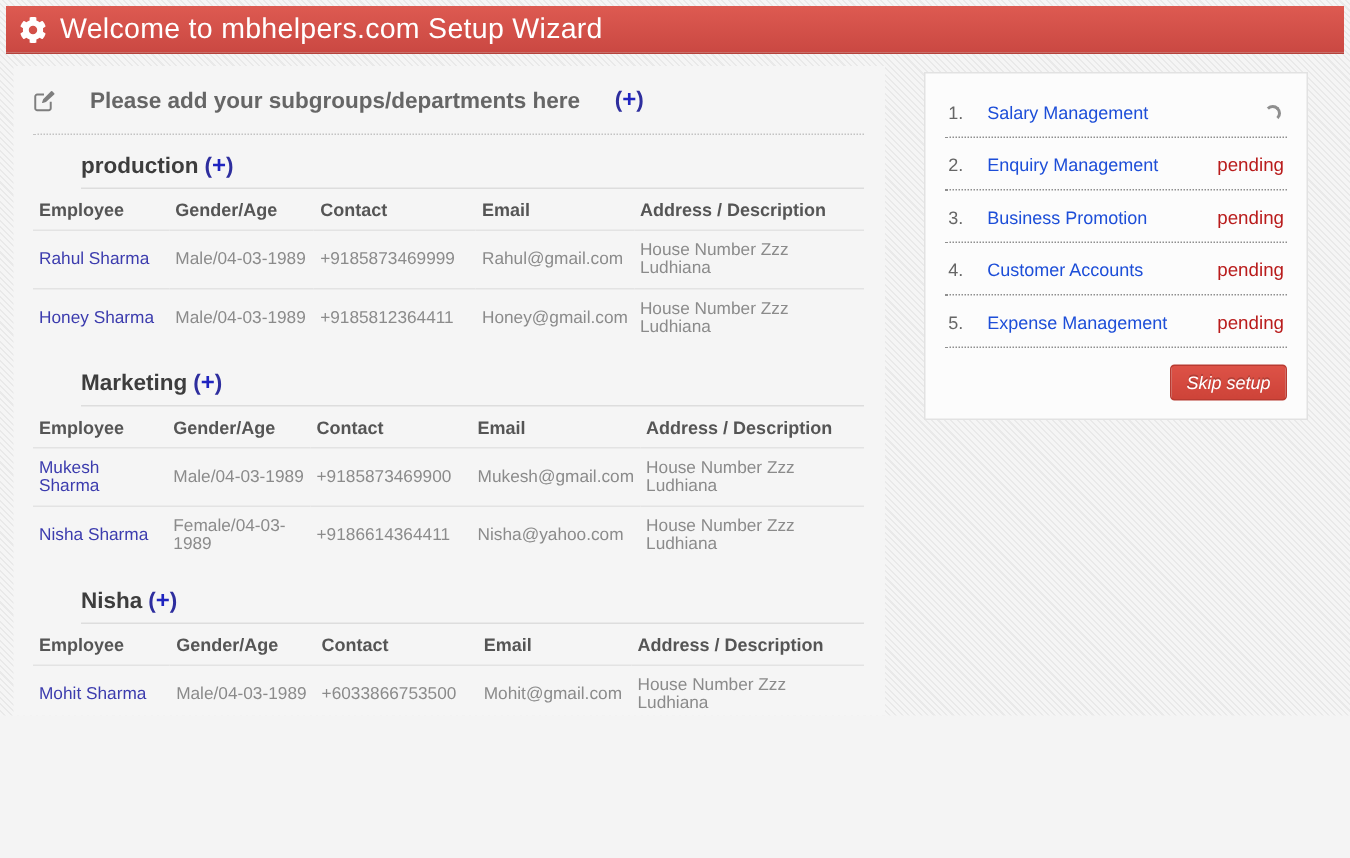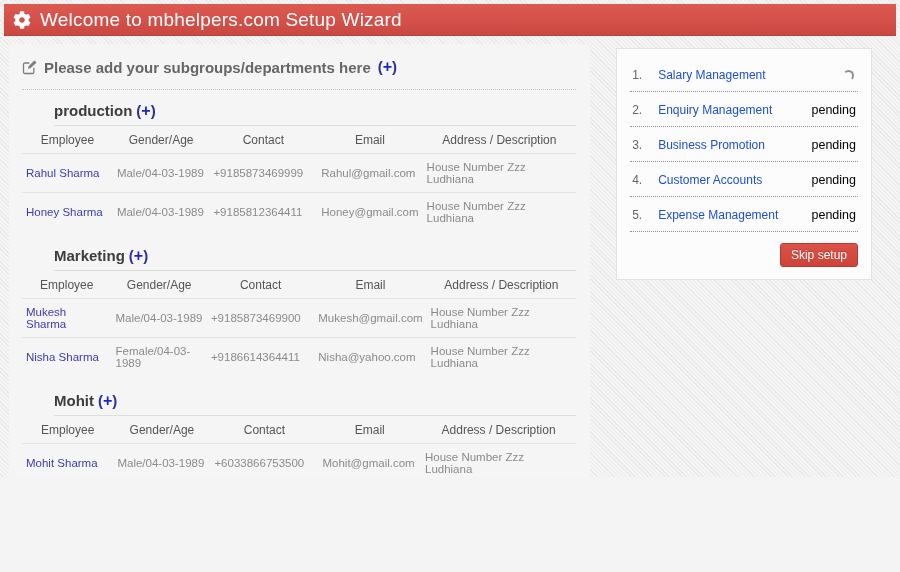--- a/index.html
+++ b/index.html
@@ -38,73 +38,74 @@
     border:1px solid #e2e2e2;
     padding:8px 13px 12px 13px;
   }
 
   
   .main-heading {
     font-size:15px; font-weight:bold; color:#666;
     padding:4px 0 13px 0;
     border-bottom:1px dotted #c3c3c3;
     margin-bottom:5px;
-    display:flex; align-items:center; gap:7px;
+    display:flex; align-items:center; gap:23px;
   }
   .edit-icon { display:inline-flex; }
   .add-link { color:var(--accent-blue); font-weight:bold; cursor:pointer; font-size:15px; }
   .add-link .plus { color:var(--plus-blue); font-size:16px; }
 
   
   .sec-heading {
     font-size:15px; font-weight:bold; color:#3d3d3d;
     padding:3px 0 5px 0;
     border-bottom:1px solid #ddd;
     margin-top:4px;
     margin-left:32px;
   }
   .sec-heading .add-link { margin-left:4px; }
   table { width:100%; border-collapse:collapse; margin-bottom:13px; }
   th {
-    text-align:center; font-size:12px; color:#555; font-weight:normal;
+    text-align:left; font-size:12px; color:#555; font-weight:bold;
     padding:7px 4px 6px 4px;
   }
   td {
     font-size:11.5px; color:#8b8b8b;
     padding:7px 4px; border-top:1px solid #e3e3e3;
   }
   td a { color:var(--link-blue); text-decoration:none;margin-top:29px; }
   col.c1{width:16.5%} col.c2{width:17.5%} col.c3{width:19.5%} col.c4{width:18.5%} col.c5{width:28%}
 
   
   .steps { list-style:none; }
   .step {
     display:flex; align-items:center;
     font-size:12px; color:#555;
     padding:11px 2px 9px 2px;
     border-bottom:1px dotted #8f8f8f;
   }
   .step .num { width:26px; color:#666; }
   .step .label { flex:1; color:#1d4ed8; }
-  .step .status { color:#000000; font-size:12.5px; }
+  .step .status { color:#b91c1c; font-size:12.5px; }
   .spinner {
     width:11px; height:11px; display:inline-block;
     border:2px solid #8f8f8f; border-left-color:transparent; border-bottom-color:transparent;
     border-radius:50%;
     animation: spin 1.1s linear infinite;
     margin-right:2px;
   }
   @keyframes spin { to { transform:rotate(360deg); } }
   .skip-row { text-align:right; padding-top:11px; }
   .skip-btn {
     font-family:inherit; font-size:12px; color:#fff;
     background:linear-gradient(var(--btn-red-top), var(--btn-red-bottom));
     border:1px solid #b83a31; border-radius:3px;
     padding:4px 10px; cursor:pointer;
     text-shadow:0 -1px 0 rgba(0,0,0,.2);
+    font-style:italic;
   }
 </style>
 </head>
 <body>
 
 <div class="page">
 
   <header class="topbar">
     <span class="gear">
       <svg width="18" height="18" viewBox="0 0 512 512" aria-hidden="true">
@@ -197,21 +198,21 @@
                   <td><a href="#">Nisha Sharma</a></td>
                   <td>Female/04-03-1989</td>
                   <td>+9186614364411</td>
                   <td>Nisha@yahoo.com</td>
                   <td>House Number Zzz Ludhiana</td>
                 </tr>
               </tbody>
             </table>
           </section>
           <section>
-            <h2 class="sec-heading"><span>Mohit</span><span class="add-link"><span>(</span><span class="plus">+</span><span>)</span></span></h2>
+            <h2 class="sec-heading"><span>Nisha</span><span class="add-link"><span>(</span><span class="plus">+</span><span>)</span></span></h2>
             <table>
               <colgroup>
                 <col class="c1">
                 <col class="c2">
                 <col class="c3">
                 <col class="c4">
                 <col class="c5">
               </colgroup>
               <thead>
                 <tr>

